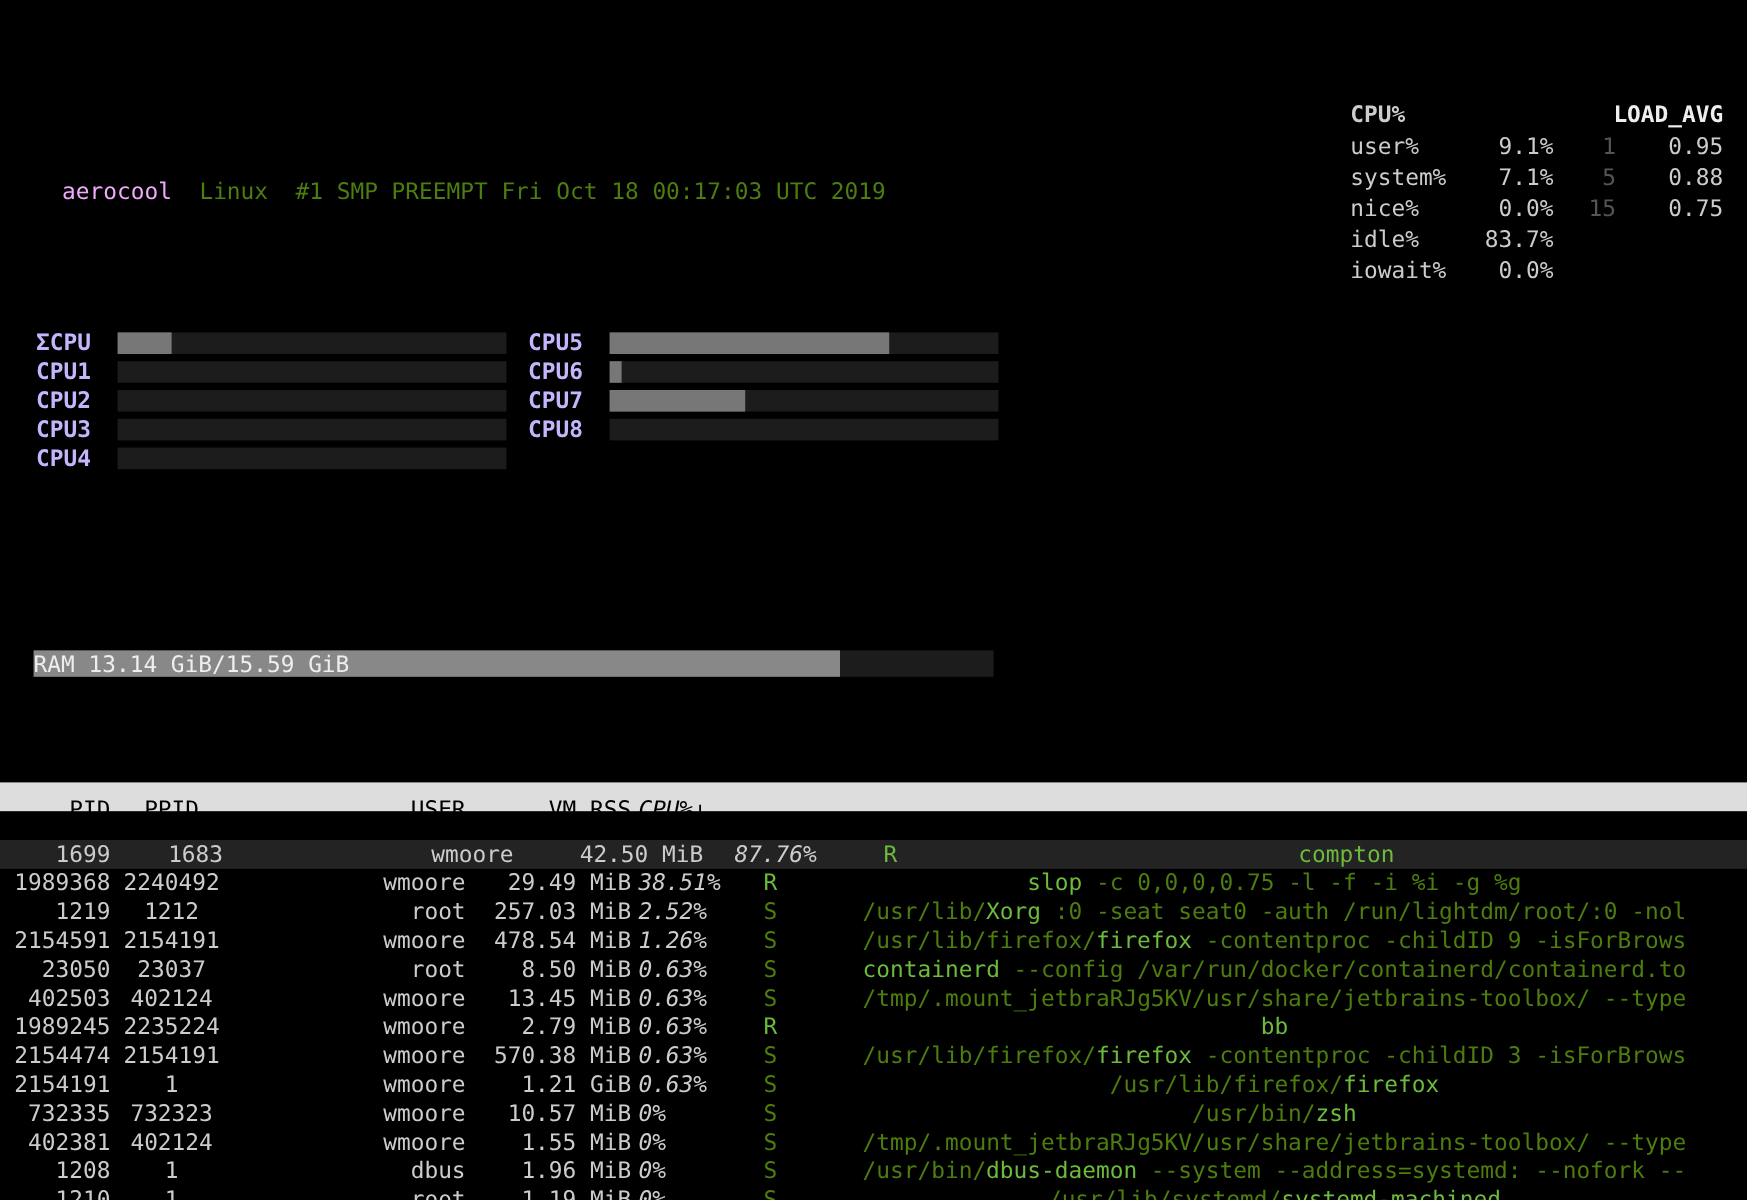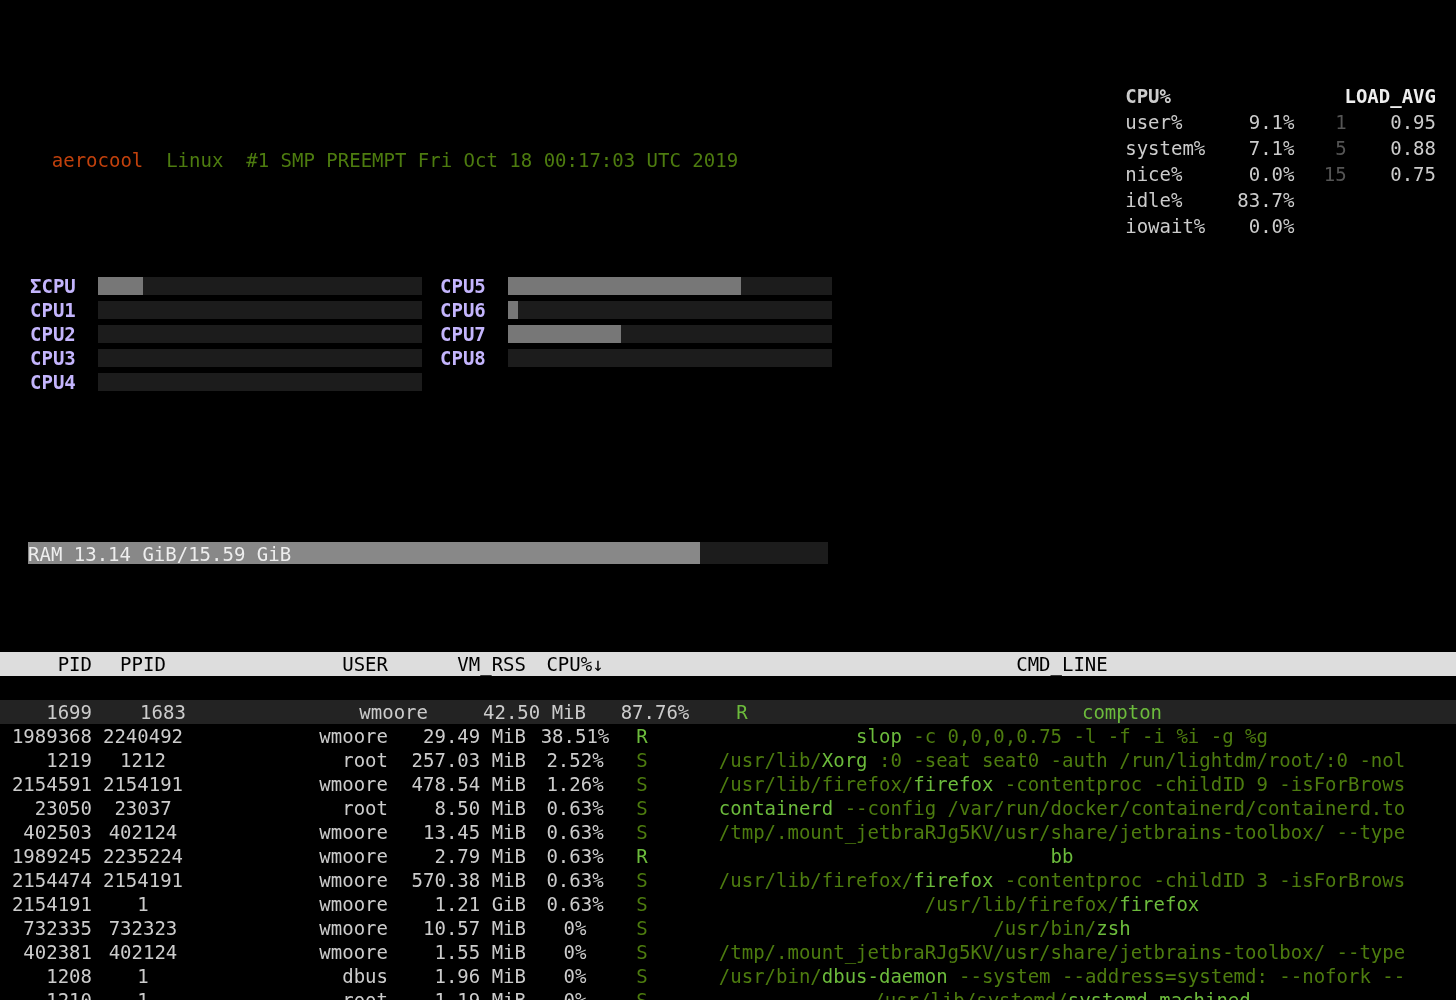--- a/index.html
+++ b/index.html
@@ -9,21 +9,21 @@
     font-family: "DejaVu Sans Mono", "Liberation Mono", Consolas, monospace;
     font-size: 19px;
     line-height: 24px;
     width: 1456px;
     height: 1000px;
     overflow: hidden;
     white-space: pre;
     font-stretch: condensed;
   }
   .dim { color: #4d7c0f; }
-  .bright { color: #c2410c; }
+  .bright { color: #f0abfc; }
   .green { color: #6cbb3c; }
   .hdr-line { display: flex; justify-content: space-between; padding: 4px 8px 2px 6px; }
   
   .cpu-section { padding: 4px 6px 0 6px; display: flex; }
   .cpu-col { width: 410px; }
   .cpu-row { display:flex; align-items:center; height:24px; }
   .cpu-label { width: 68px; color:#c4b5fd; font-weight:bold; }
   .cpu-bar-bg { flex:1; height:18px; background: rgba(80,80,80,0.35); position:relative; }
   .cpu-bar-fg { position:absolute; left:0; top:0; bottom:0; background:#777; }
   
@@ -31,29 +31,29 @@
   .stats .sh { color:#eee; font-weight:bold; }
   .stats td { padding: 0 8px 0 0; text-align:right; }
   .stats .lbl { text-align:left; color:#ccc; padding-right:30px;}
   .loadn { color:#555; padding-right:10px;}
   
   .ram-row { margin: 4px 8px 0 28px; display:flex; align-items:center; }
   .ram-bar-bg { width: 800px; height:22px; background: rgba(80,80,80,0.35); position:relative; }
   .ram-bar-fg { height:100%; background:#888; position:absolute; left:0; top:0; }
   .ram-text { position:absolute; left:0; right:0; top:0; bottom:0; text-align:left; color:#eee; font-weight:500;}
   
-  .thead { margin-top:16px; background:#ddd; color:#000; display:flex; height:24px; padding:0 2px; font-weight:500;}
+  .thead { margin-top:16px; background:#ddd; color:#000; display:flex; height:24px; padding:11px 2px; font-weight:500;}
   .tbody { }
   .trow { display:flex; height:24px; padding:0 2px; overflow:hidden;}
   .trow.selected { background: rgba(100,100,100,0.35); gap: 20px; }
   .c-pid   { width: 96px; text-align:right; padding-right:6px;}
   .c-ppid  { width: 96px; text-align:center; padding-right:6px;}
   .c-user  { width: 200px; text-align:right; padding-right:6px;}
   .c-rss   { width: 138px; text-align:right; padding-right:6px;}
-  .c-cpu   { width: 92px; text-align:center; padding-right:6px;}
+  .c-cpu   { width: 92px; text-align:left; padding-right:6px;font-style:italic;}
   .c-st    { width: 36px; text-align:center;}
   .c-cmd   { flex:1; text-align:center; padding-left:10px; overflow:hidden;}
   .thead .c-cmd { padding-left:10px; }
 </style>
 </head>
 <body>
 
 
 
 

